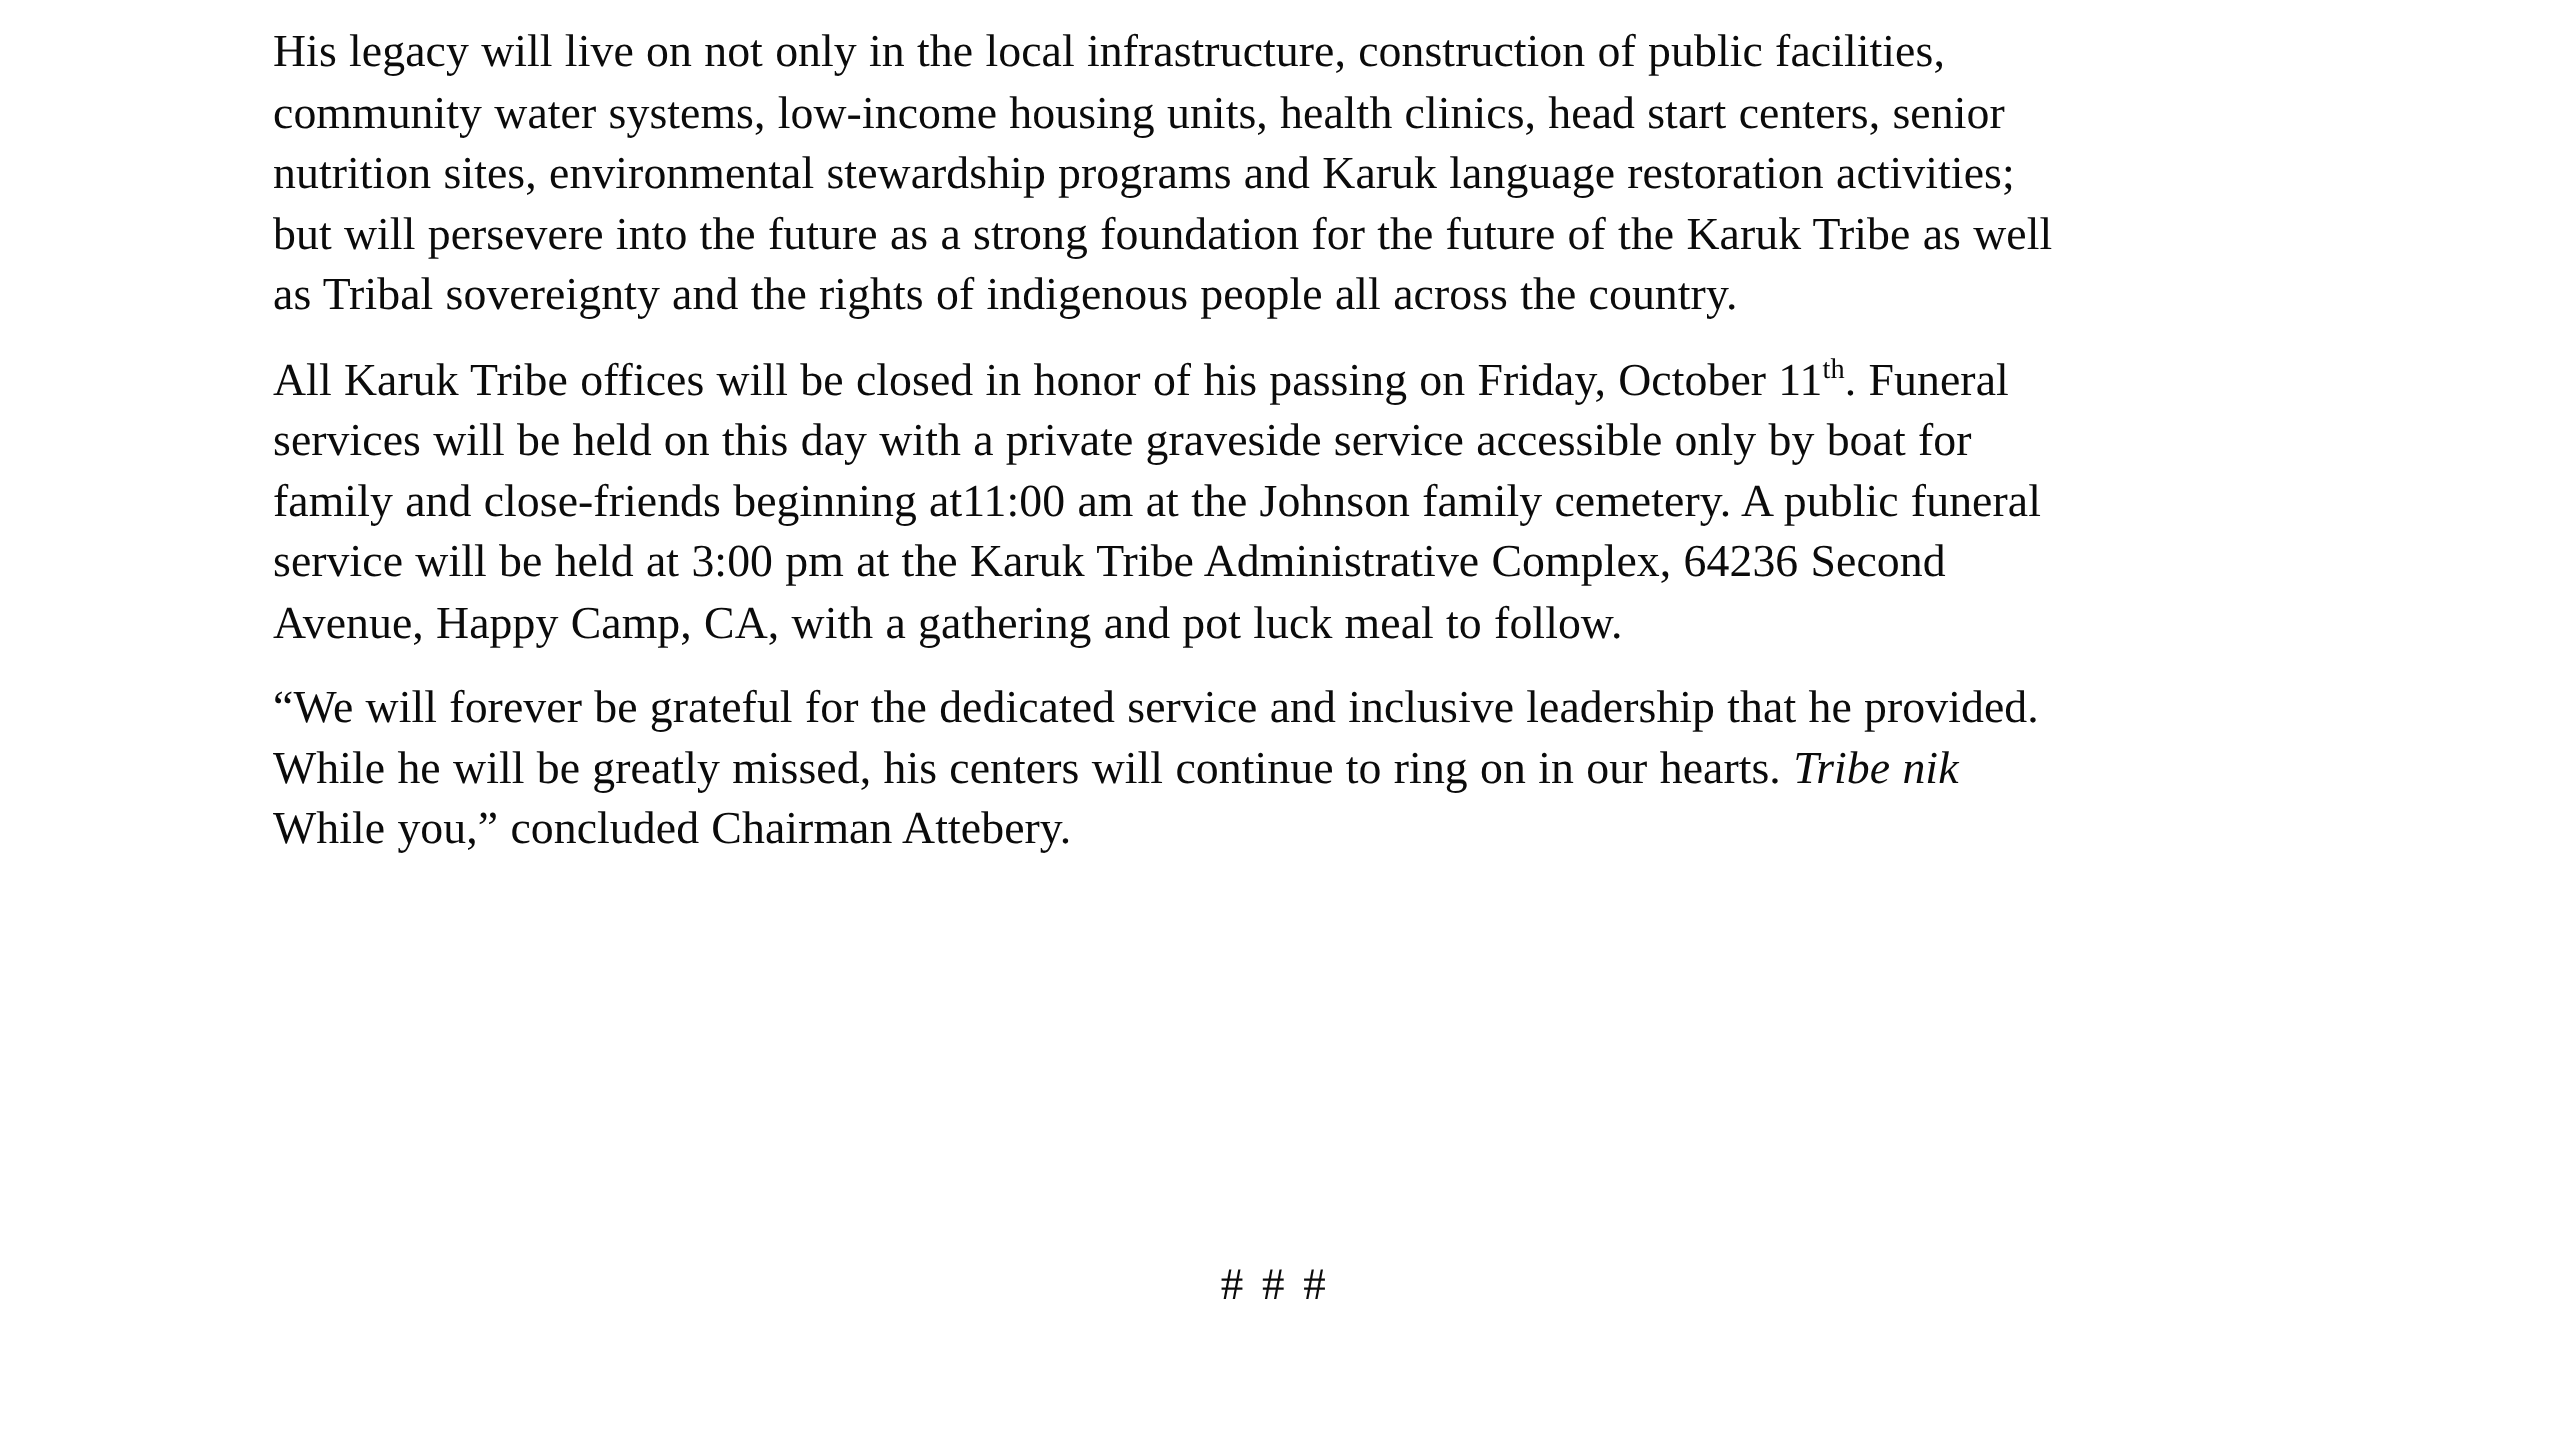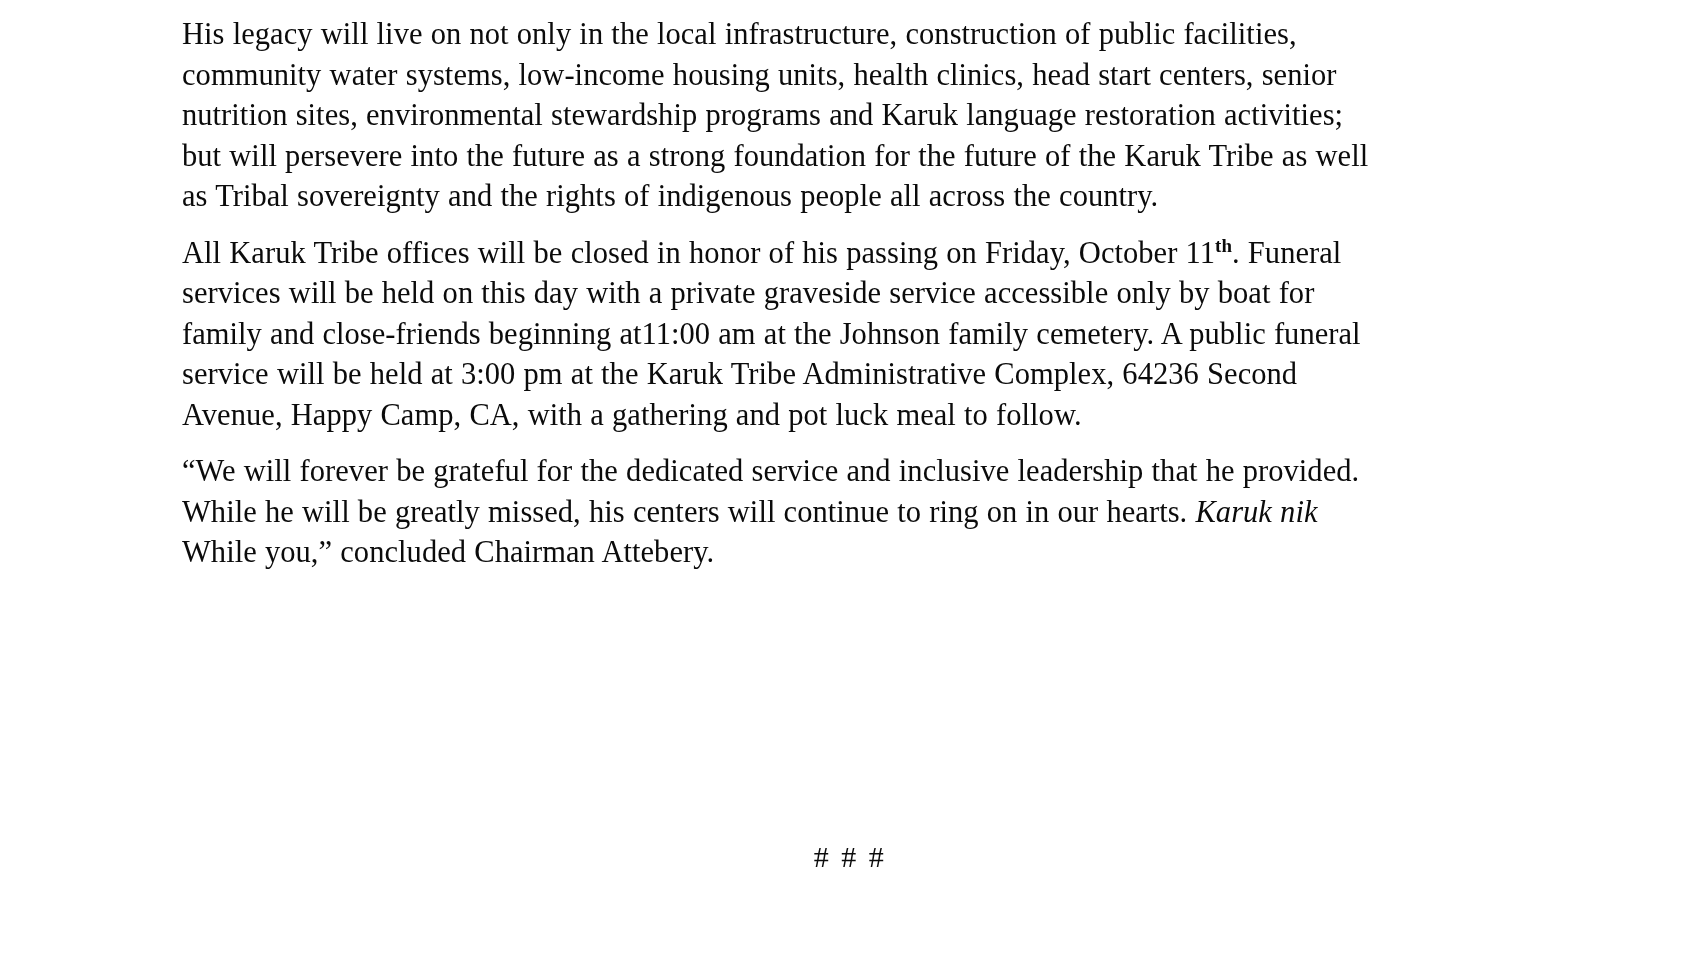--- a/index.html
+++ b/index.html
@@ -32,21 +32,20 @@
     text-align: left;
     word-spacing: 0.5px;
     letter-spacing: 0.05px;
     color: #0b0b0b;
   }
   p.para:last-child { margin-bottom: 0; }
   .sup {
     font-size: 0.62em;
     vertical-align: super;
     line-height: 0;
-    font-weight: bold;
   }
   .ital { font-style: italic; }
   .endmark {
     position: absolute;
     left: 0;
     right: 0;
     top: 838px;
     text-align: center;
     font-size: 30px;
     line-height: 38px;
@@ -59,19 +58,19 @@
 
 <div class="page">
 
   <div class="body-col">
 
     <p class="para">His legacy will live on not only in the local infrastructure, construction of public facilities, community water systems, low-income housing units, health clinics, head start centers, senior nutrition sites, environmental stewardship programs and Karuk language restoration activities; but will persevere into the future as a strong foundation for the future of the Karuk Tribe as well as Tribal sovereignty and the rights of indigenous people all across the country.</p>
 
 
     <p class="para"><span>All Karuk Tribe offices will be closed in honor of his passing on Friday, October 11</span><span class="sup">th</span><span>.  Funeral services will be held on this day with a private graveside service accessible only by boat for family and close-friends beginning at11:00 am at the Johnson family cemetery. A public funeral service will be held at 3:00 pm at the Karuk Tribe Administrative Complex, 64236 Second Avenue, Happy Camp, CA, with a gathering and pot luck meal to follow.</span></p>
 
-    <p class="para"><span>“We will forever be grateful for the dedicated service and inclusive leadership that he provided. While he will be greatly missed, his centers will continue to ring on in our hearts. </span><span class="ital">Karuk nik</span><span> While you,” concluded Chairman Attebery.</span></p>
+    <p class="para"><span>“We will forever be grateful for the dedicated service and inclusive leadership that he provided. While he will be greatly missed, his centers will continue to ring on in our hearts. </span><span class="ital">Tribe nik</span><span> While you,” concluded Chairman Attebery.</span></p>
 
   </div>
 
   <div class="endmark"># # #</div>
 
 </div>
 
 </body></html>

